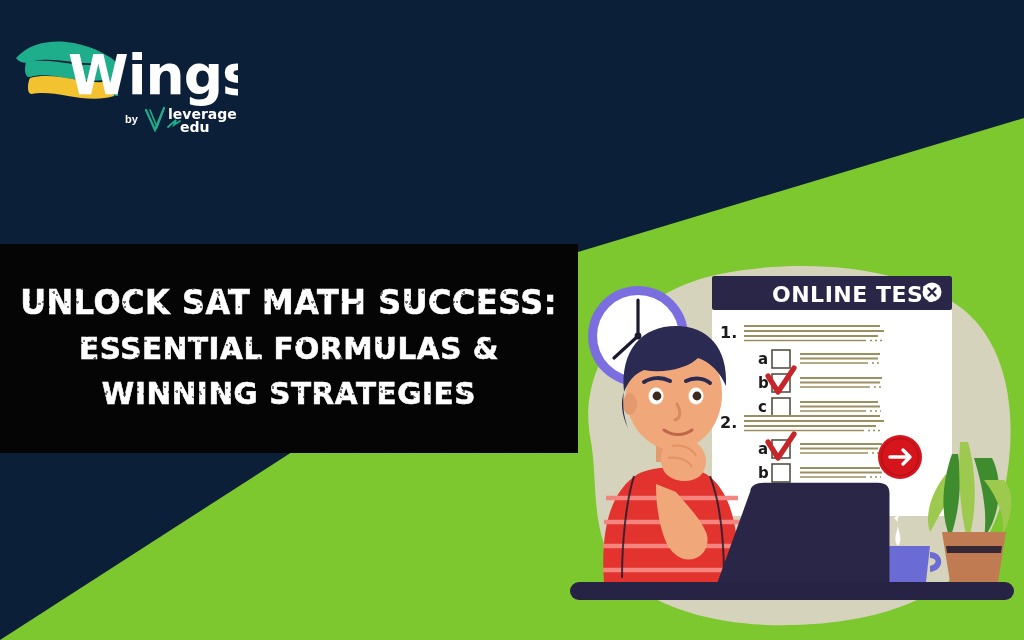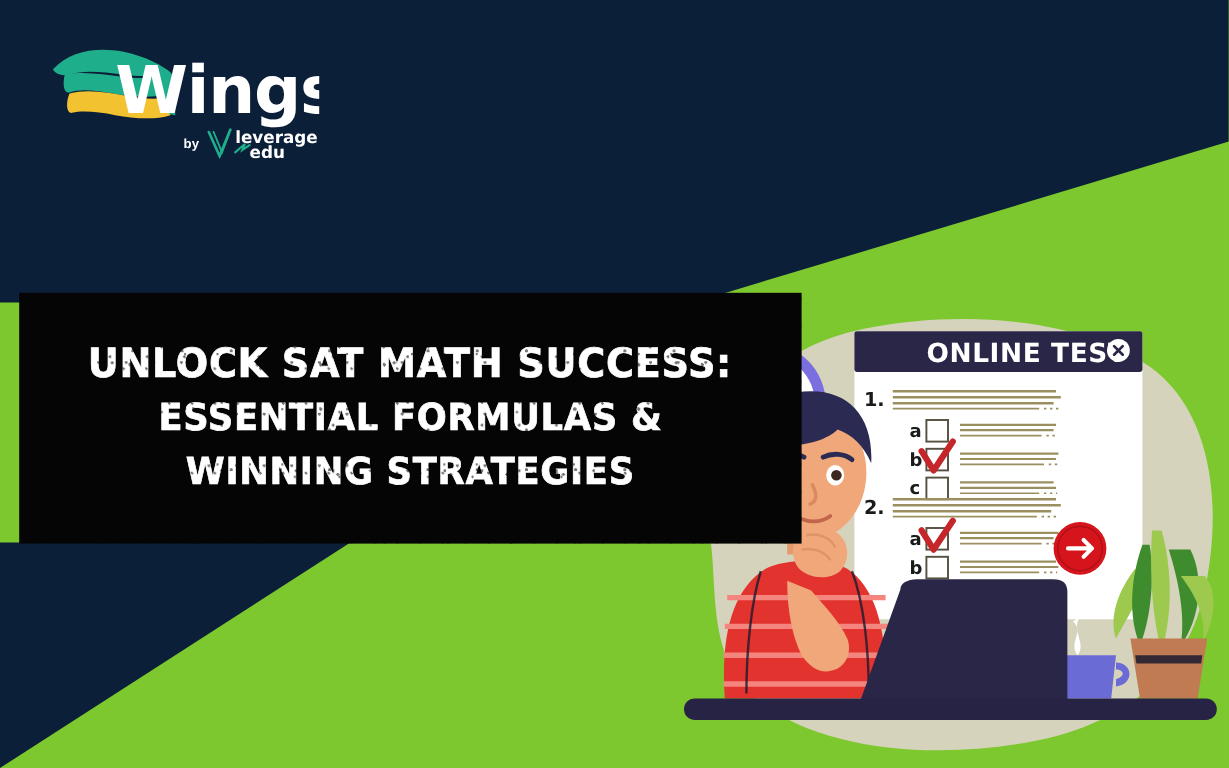--- a/index.html
+++ b/index.html
@@ -10,30 +10,30 @@
     overflow:hidden;
     position:relative;
   }
 
   
   #stage { position:absolute; inset:0; width:1024px; height:640px; overflow:hidden; }
   .bg-svg { position:absolute; inset:0; width:1024px; height:640px; display:block; }
 
   
   #logo {
-    position:absolute; left:36px; top:22px;
+    position:absolute; left:8px; top:22px;
     width:230px; height:110px;
     z-index:20;
   }
   #logo svg { display:block; width:230px; height:110px; }
 
   
   #title-band {
-    position:absolute; left:16px; top:244px;
-    width:652px; height:209px;
+    position:absolute; left:0; top:244px;
+    width:578px; height:209px;
     background:#050505;
     z-index:15;
     display:flex; flex-direction:column;
     align-items:center; justify-content:center;
     padding:4px 14px 6px 14px;
   }
   .title-line {
     color:#FFFFFF;
     font-family:"DejaVu Sans", sans-serif;
     font-weight:bold;

